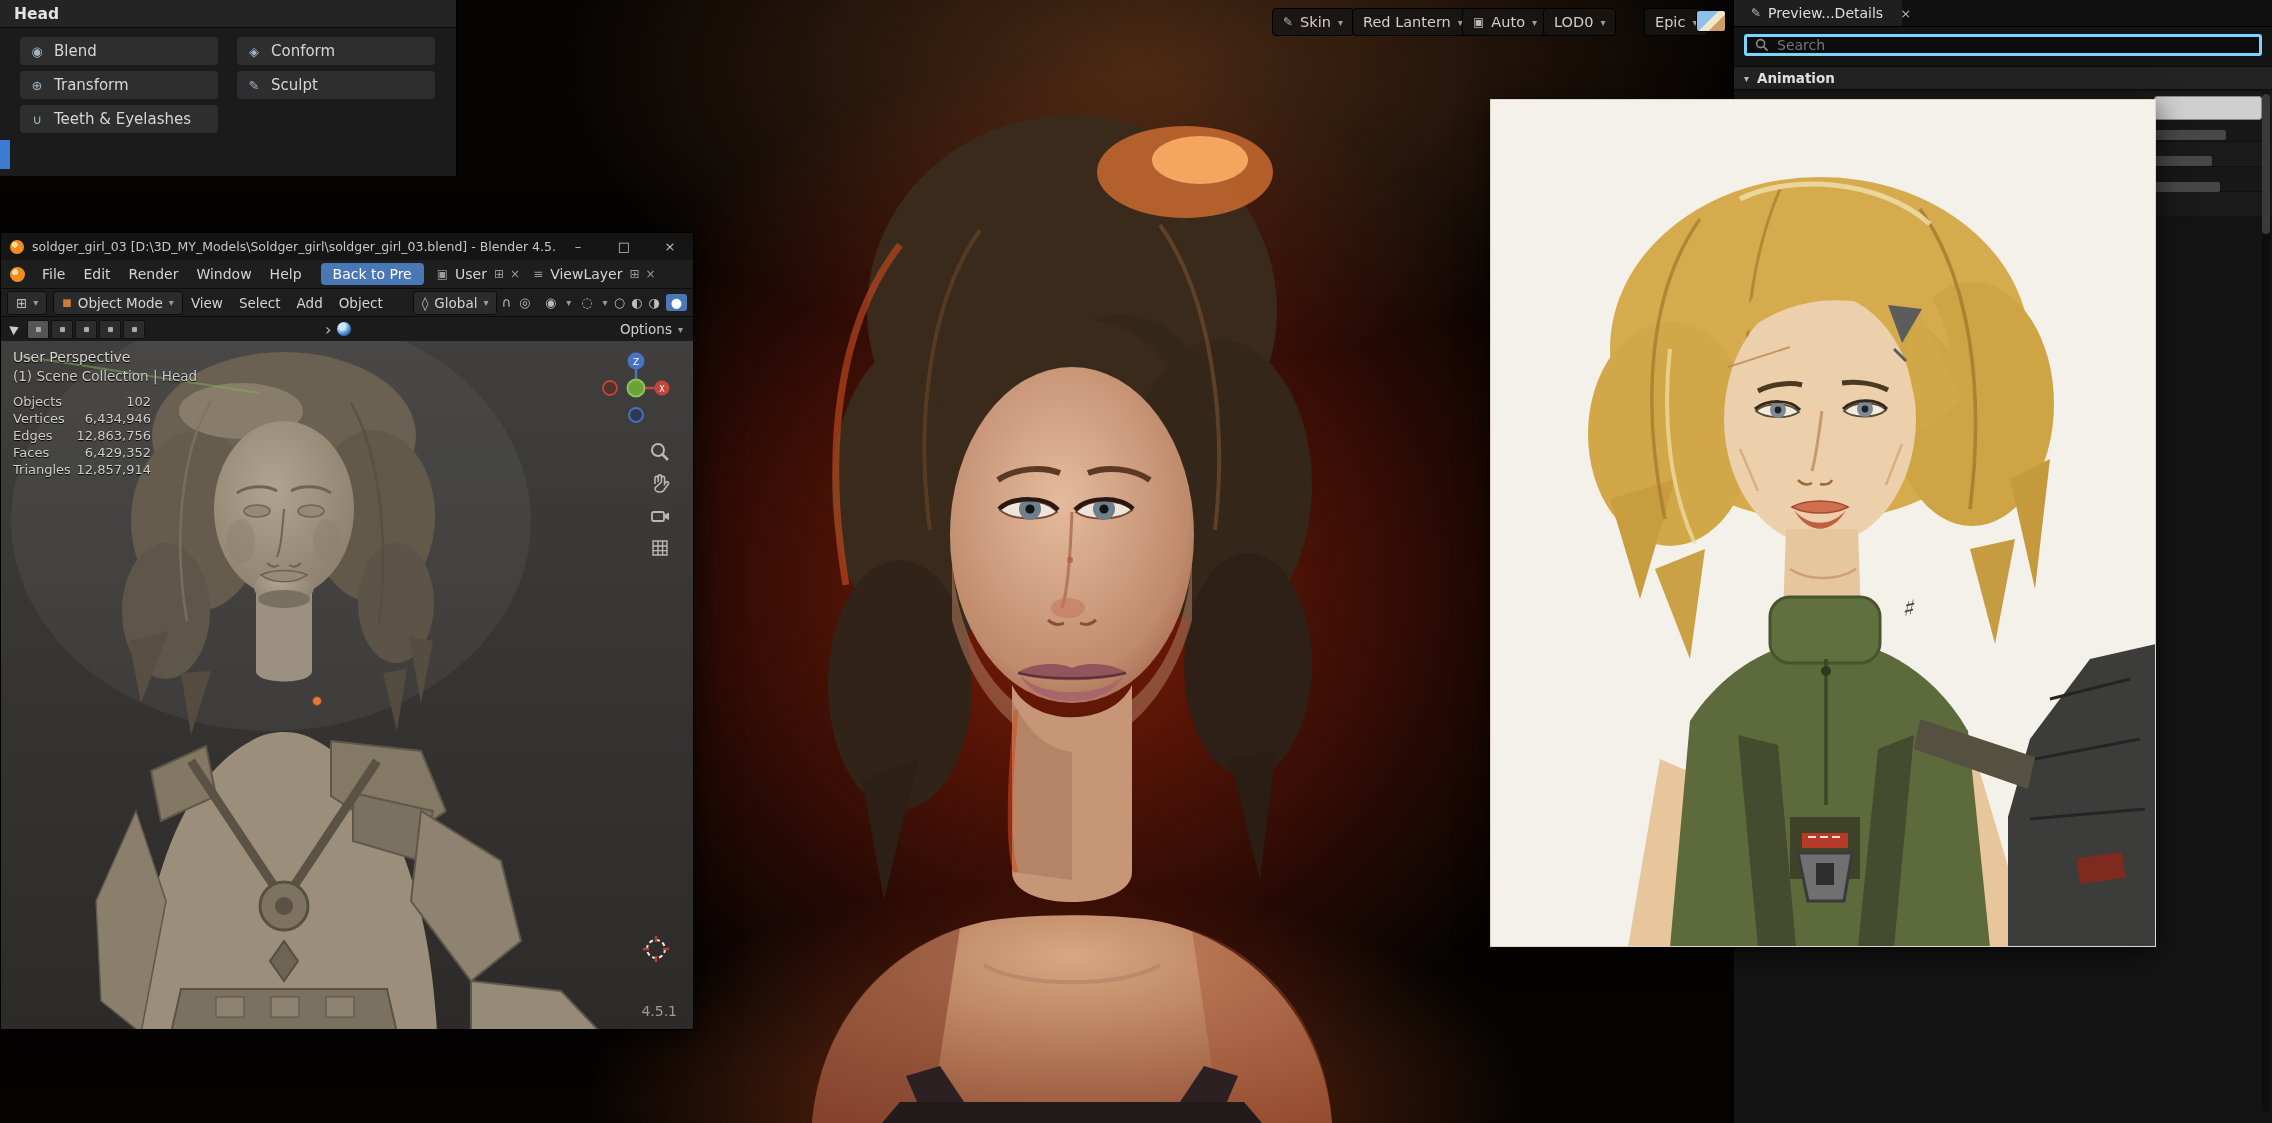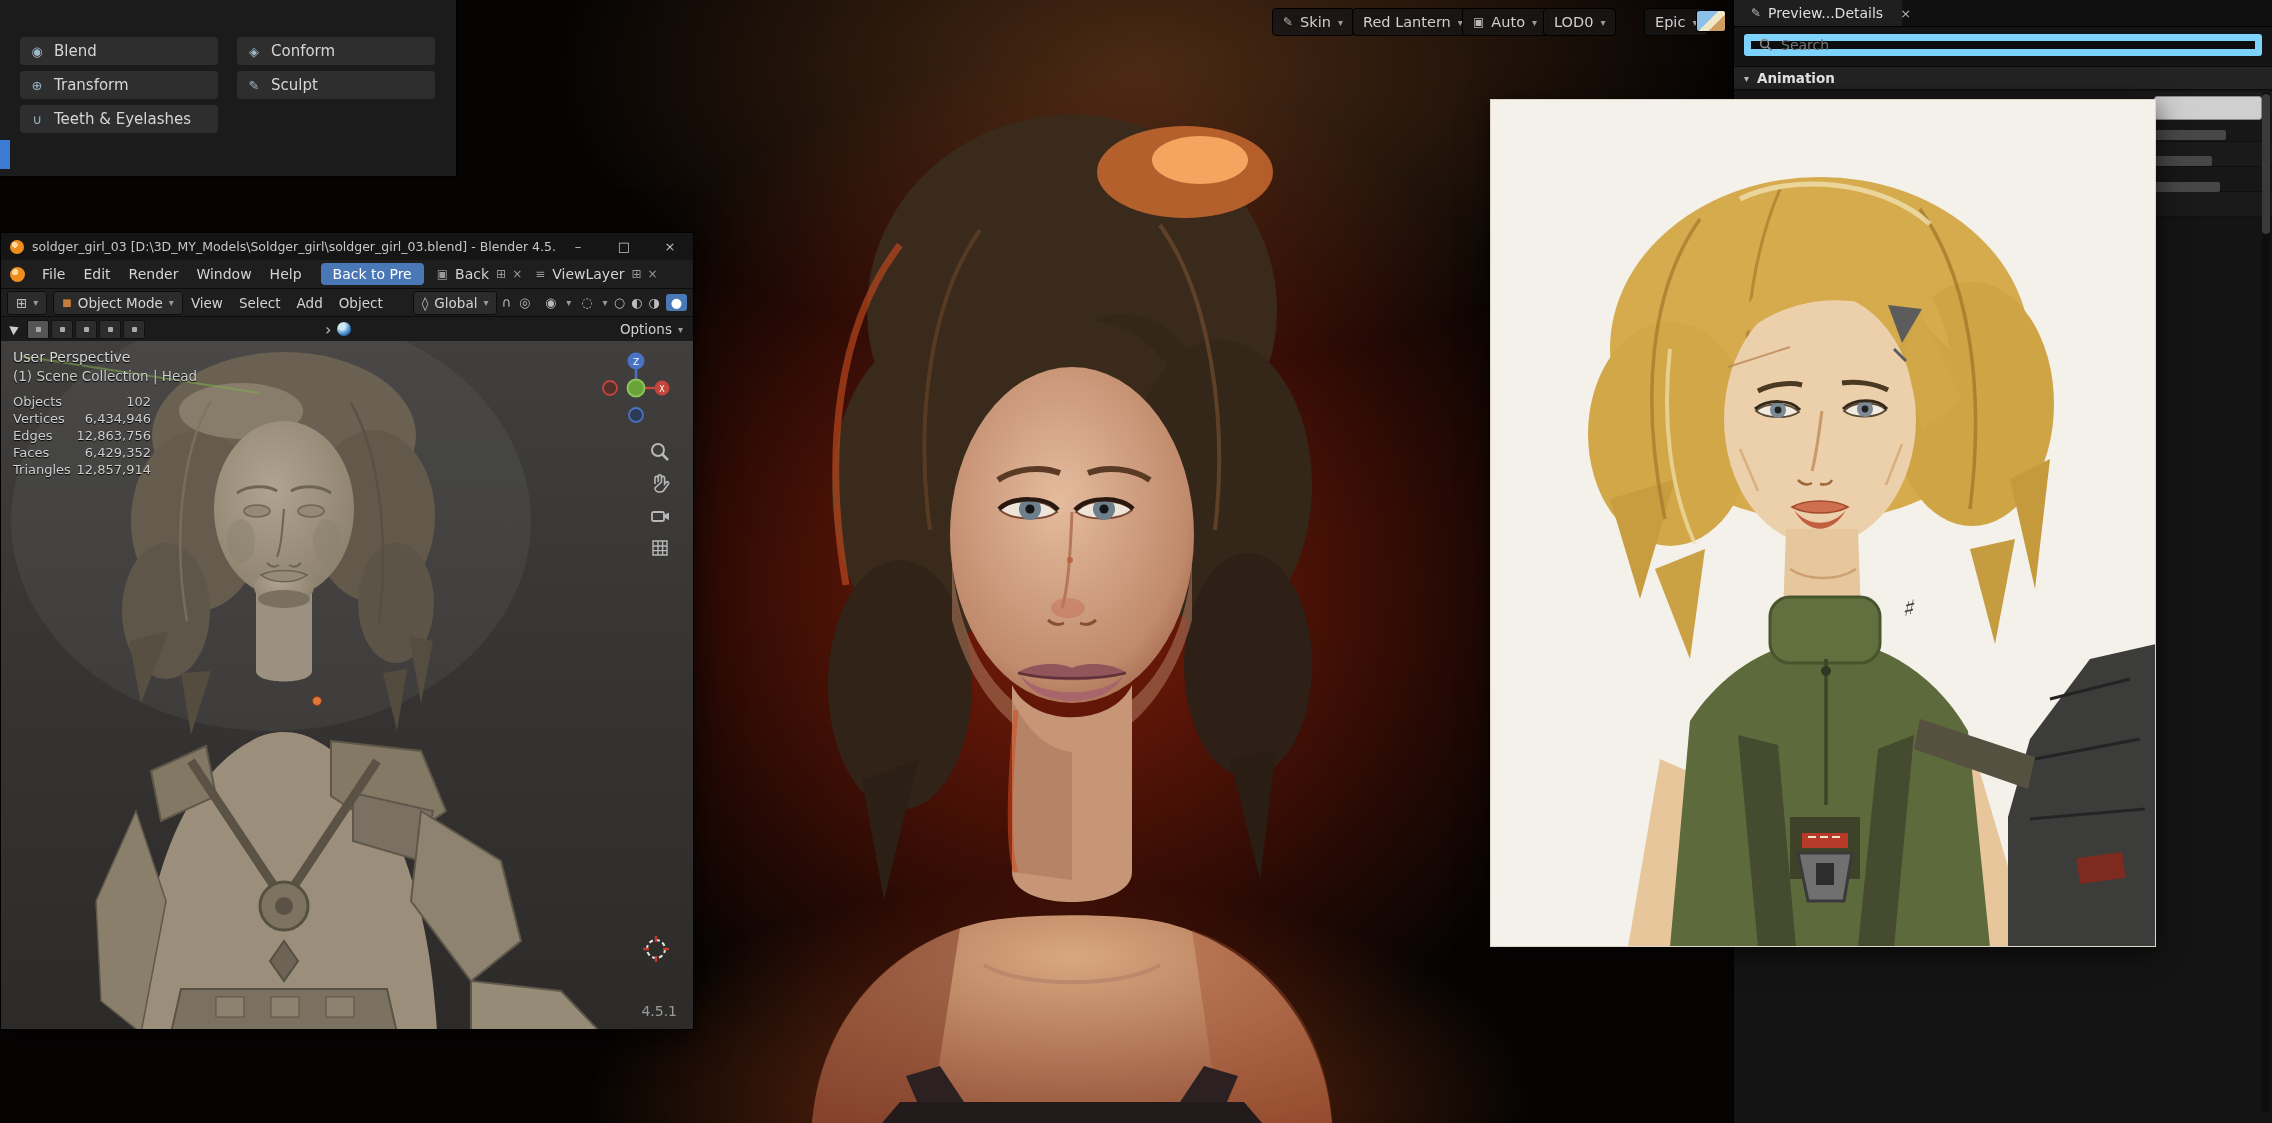--- a/index.html
+++ b/index.html
@@ -82,21 +82,21 @@
   .statrow .sv{width:76px;text-align:right;}
   .bver{position:absolute;right:16px;bottom:10px;font-size:14px;color:#9a9a9a;}
   .navic{position:absolute;right:22px;color:#b8b8b8;}
 
   
   .dp{left:1733px;top:0;width:539px;height:1123px;background:#141414;border-left:1px solid #000;box-sizing:border-box;}
   .dp-head{height:26px;background:#101010;position:relative;border-bottom:1px solid #000;}
   .dp-tab{position:absolute;left:0;top:0;width:168px;height:26px;background:#1f1f1f;display:flex;
           align-items:center;gap:7px;padding-left:17px;box-sizing:border-box;font-size:14px;color:#dedede;}
   .dp-search{position:absolute;left:10px;top:34px;width:518px;height:22px;background:#0c0c0c;
-             border:7px solid #7dd3fc;border-radius:3px;display:flex;align-items:center;box-sizing:border-box;justify-content:flex-end;}
+             border:3px solid #7dd3fc;border-radius:3px;display:flex;align-items:center;box-sizing:border-box;justify-content:flex-end;}
   .dp-search input{background:transparent;border:0;outline:0;color:#cfcfcf;font-size:14px;flex:1;
                    font-family:inherit;}
   .dp-search input::placeholder{color:#777;}
   .dp-sec{position:absolute;left:0;top:66px;width:100%;height:24px;background:#232323;
           border-top:1px solid #0b0b0b;border-bottom:1px solid #0b0b0b;display:flex;align-items:center;
           gap:8px;padding-left:10px;box-sizing:border-box;font-size:13.5px;font-weight:bold;color:#e3e3e3;}
   .dp-row{position:absolute;left:0;width:100%;height:24px;background:#1a1a1a;border-bottom:1px solid #101010;}
   .dp-row.alt{background:#171717;}
   .dp-field{position:absolute;left:420px;top:96px;width:106px;height:22px;background:#cfcfcf;
             border:1px solid #8a8a8a;border-radius:3px;}
@@ -208,20 +208,21 @@
     <span class="caret">▾</span>
   </div>
   <div class="pill" style="left:1644px">
     <span>Epic</span>
     <span class="caret">▾</span>
   </div>
   <div class="colorchip" style="left:1696px"></div>
 
 
   <div class="abs mhp">
+    <div class="mhp-h">Head</div>
     <div class="mh-btn" style="left:20px;top:37px">
       <span class="mh-ic">◉</span>
       <span>Blend</span>
     </div>
     <div class="mh-btn" style="left:237px;top:37px">
       <span class="mh-ic">◈</span>
       <span>Conform</span>
     </div>
     <div class="mh-btn" style="left:20px;top:71px">
       <span class="mh-ic">⊕</span>
@@ -248,21 +249,21 @@
     </div>
     <div class="bw-menu">
       <span class="blogo" style="width:15px;height:15px"></span>
       <span class="mitem">File</span>
       <span class="mitem">Edit</span>
       <span class="mitem">Render</span>
       <span class="mitem">Window</span>
       <span class="mitem">Help</span>
       <span class="backpill">Back to Pre</span>
       <span class="mico">▣</span>
-      <span class="mitem" style="padding:0 4px">Back</span>
+      <span class="mitem" style="padding:0 4px">User</span>
       <span class="mico">⊞</span>
       <span class="mico">×</span>
       <span class="mico" style="padding-left:10px">≡</span>
       <span class="mitem" style="padding:0 4px">ViewLayer</span>
       <span class="mico">⊞</span>
       <span class="mico">×</span>
     </div>
     <div class="bw-tool">
       <span class="selbox">
         <span style="color:#b9b9b9">⊞</span>

